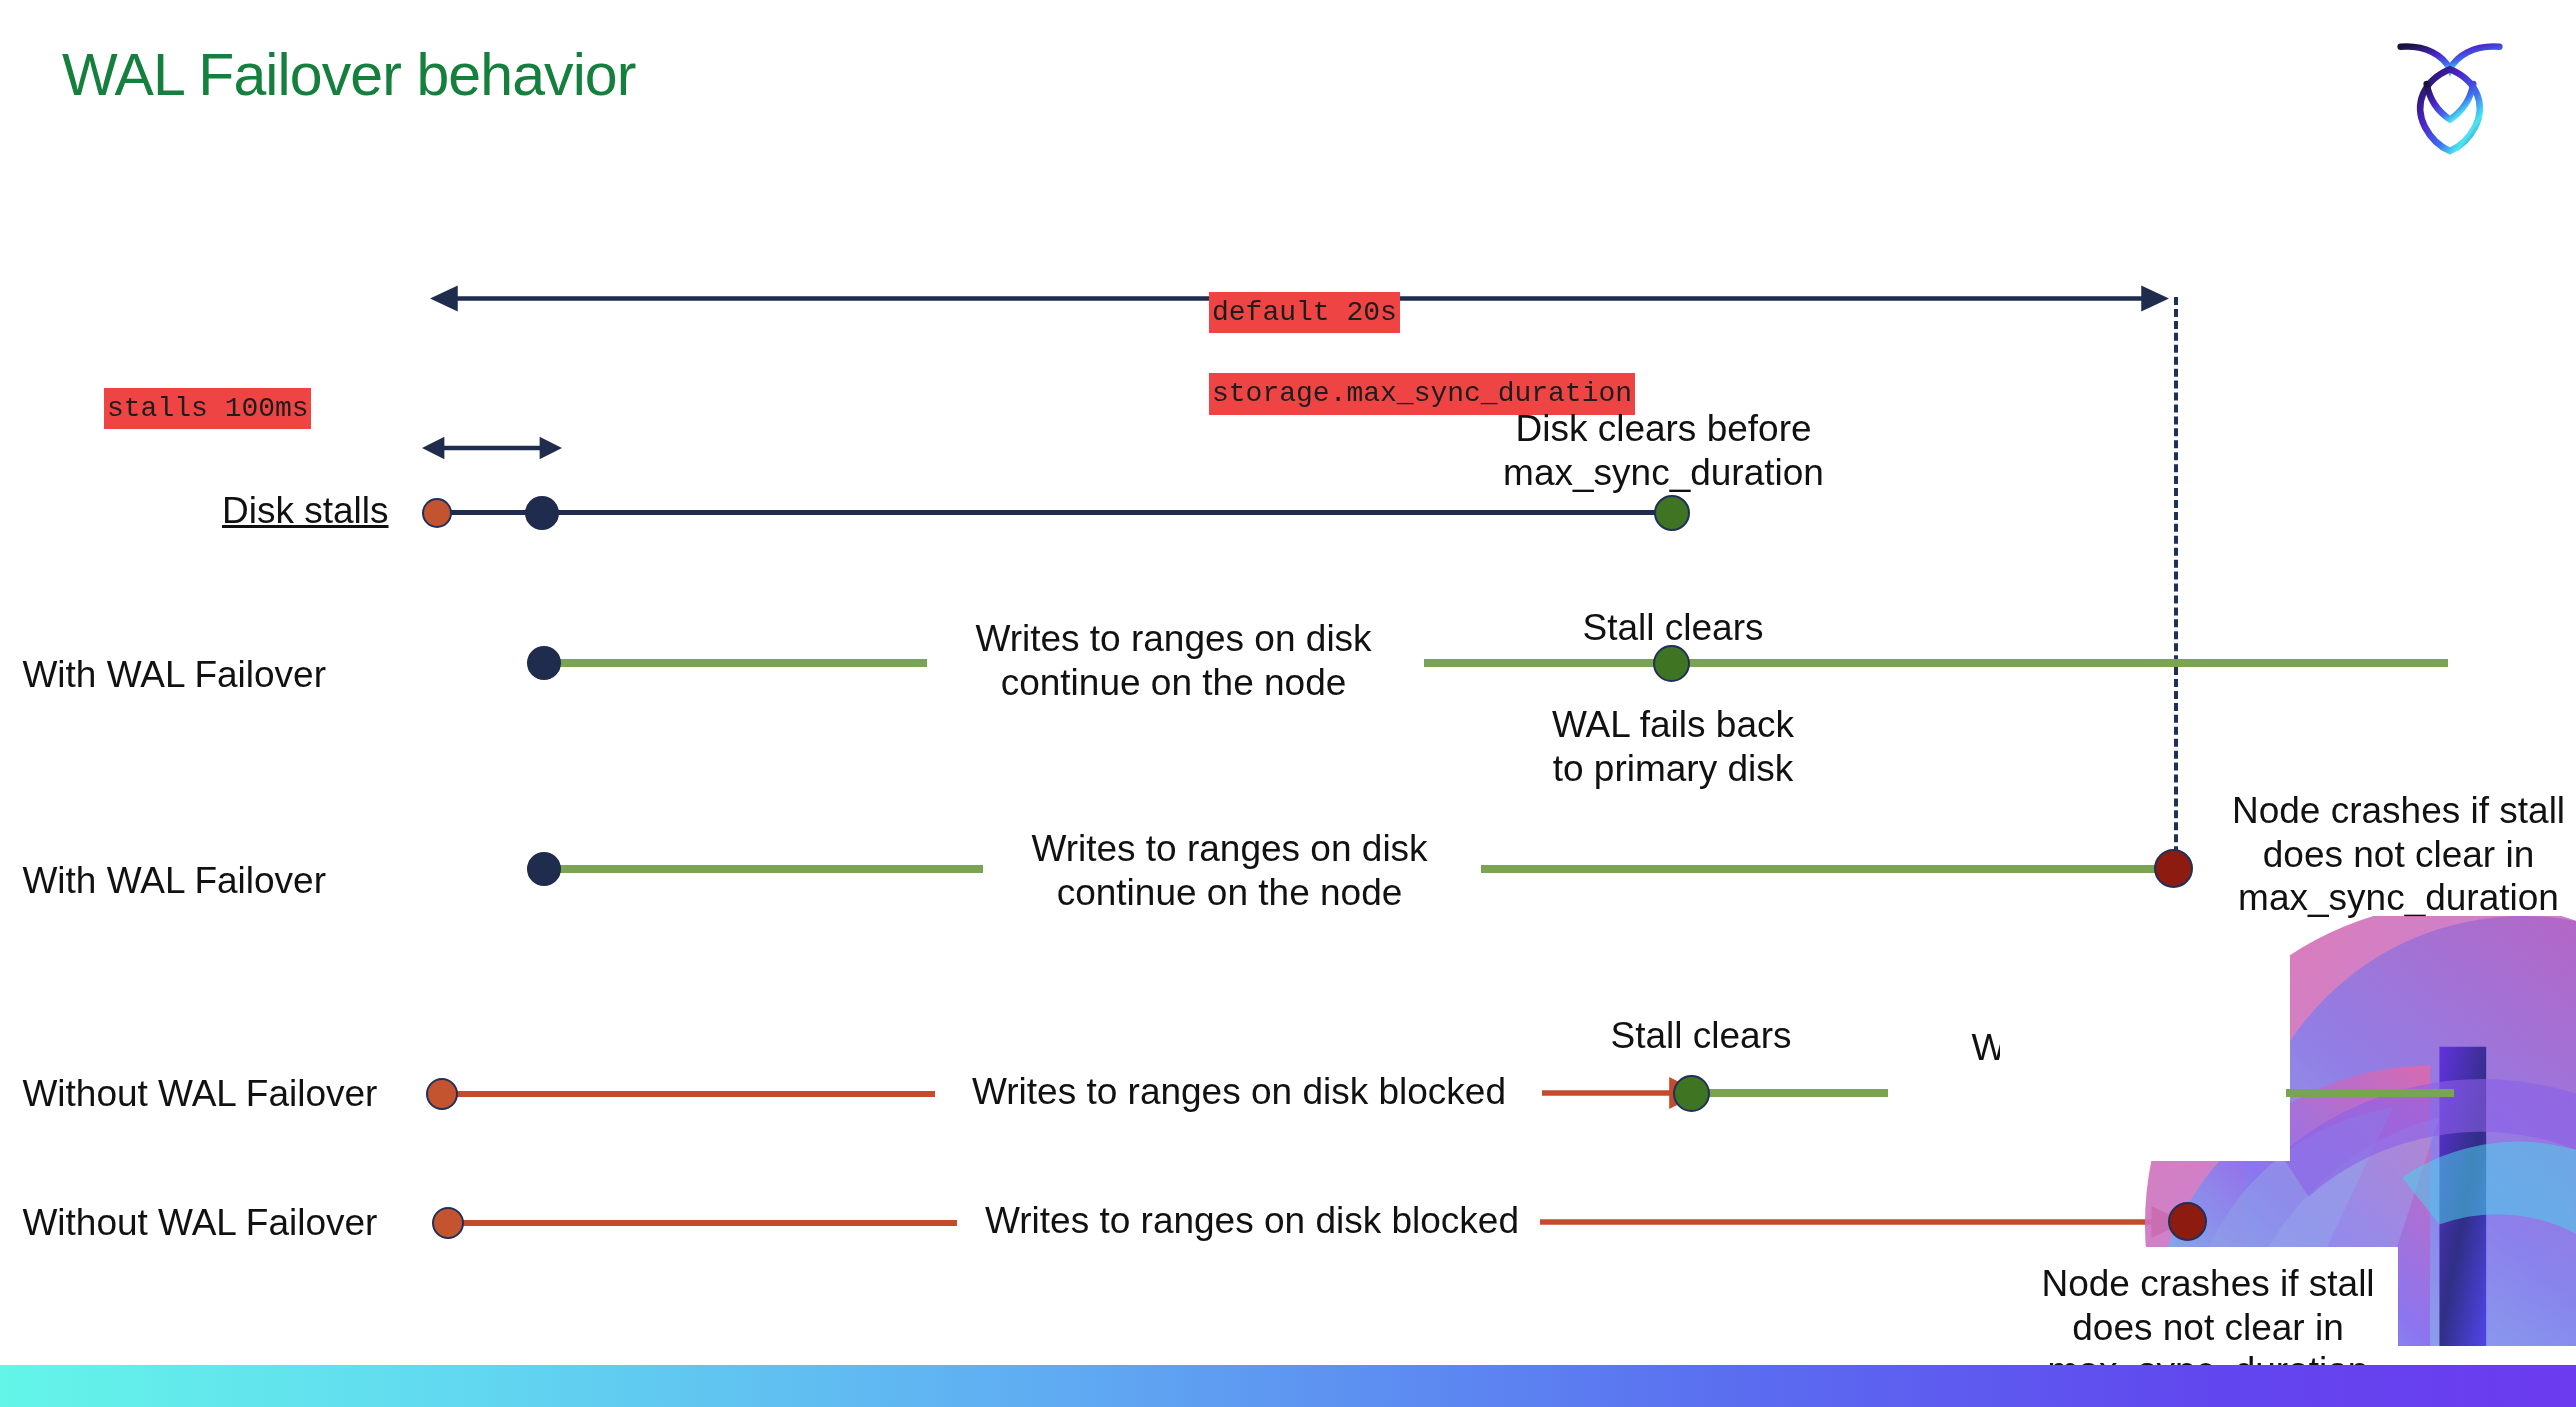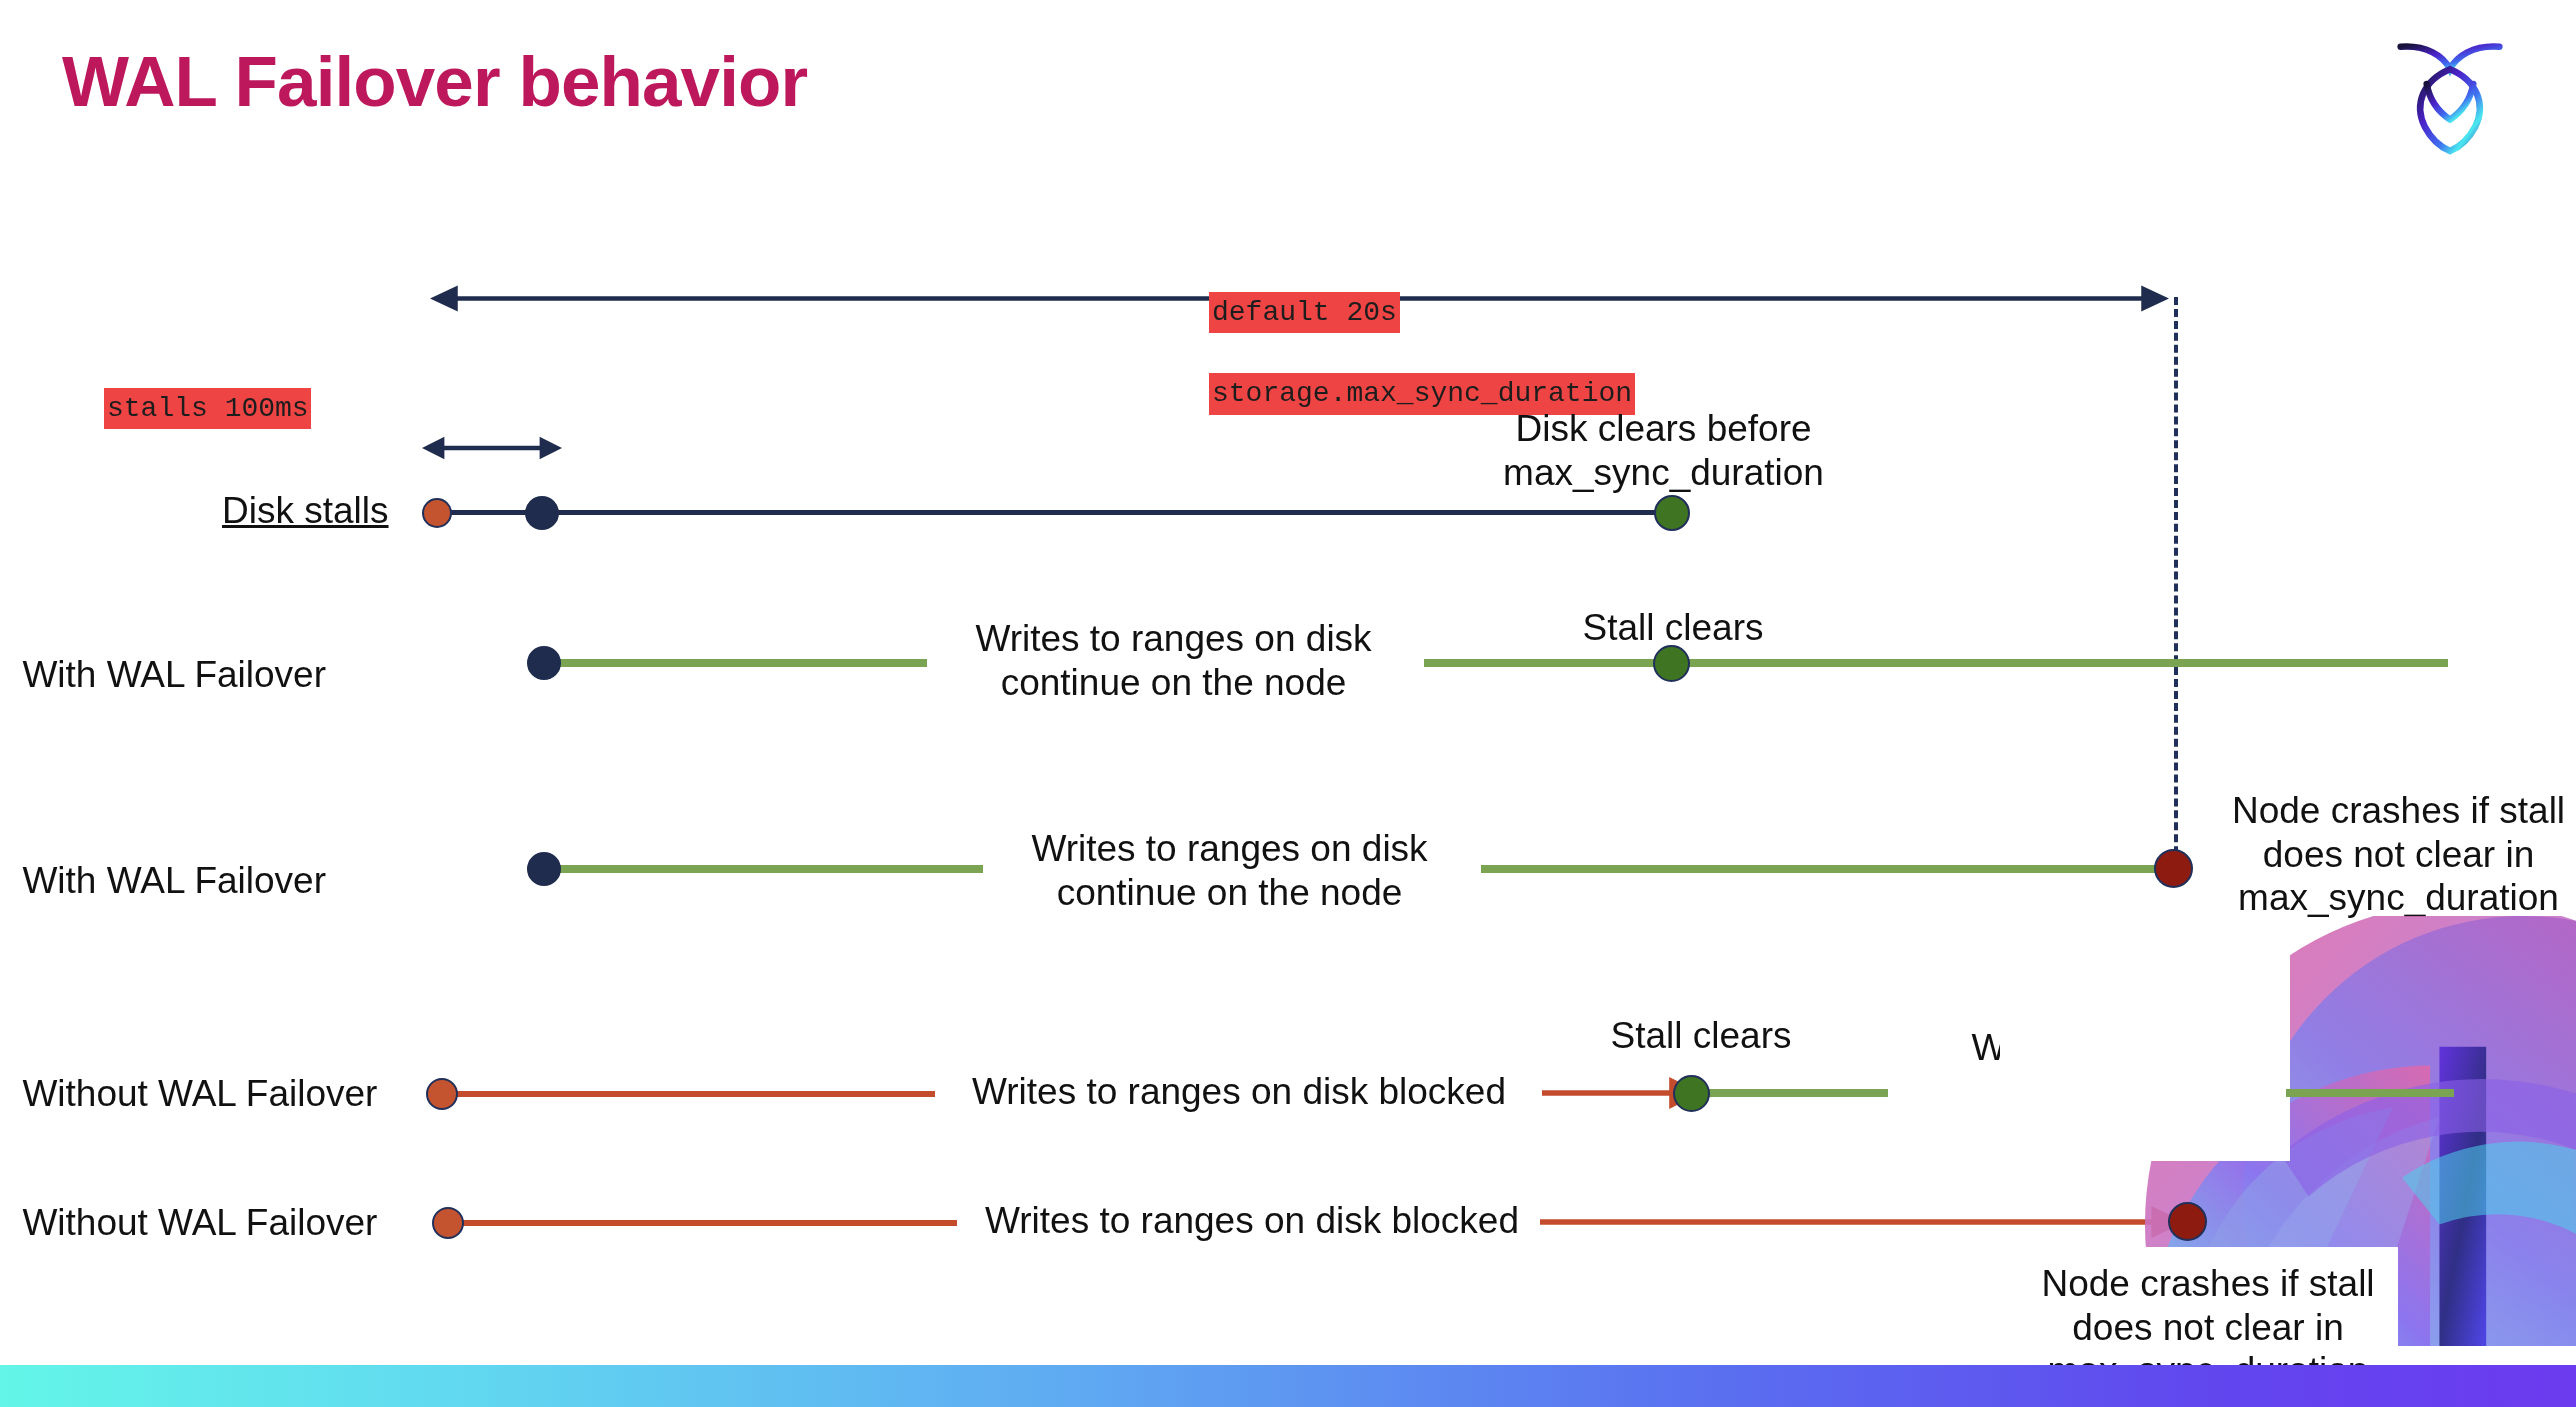--- a/index.html
+++ b/index.html
@@ -2,22 +2,22 @@
 <html style="font-size:15px"><head>
 <meta charset="utf-8">
 <style>
   html,body{margin:0;padding:0;background:#fff;}
   body{width:2576px;height:1408px;position:relative;overflow:hidden;
        font-family:"Liberation Sans",sans-serif;color:#111;}
 
   .slide{position:absolute;inset:0;background:#fff;overflow:hidden;}
 
   
-  .title{position:absolute;left:62px;top:45px;font-size:71px;font-weight:bold;
-         letter-spacing:-0.9px;line-height:1.05;white-space:nowrap;color:#be185d;}
+  .title{position:absolute;left:62px;top:45px;font-size:59px;font-weight:normal;
+         letter-spacing:-0.9px;line-height:1.05;white-space:nowrap;color:#15803d;}
 
   
   .logo{position:absolute;left:2382px;top:26px;width:136px;height:131px;}
 
   
   .deco{position:absolute;left:2000px;top:916px;width:576px;height:430px;overflow:hidden;pointer-events:none;}
   .deco svg{position:absolute;left:0;top:0;}
 
   
   .footbar{position:absolute;left:0;bottom:0;width:2576px;height:43px;
@@ -116,20 +116,22 @@
 
   <div class="hline green" style="left:542px;top:659px;width:385px;"></div>
   <div class="hline green" style="left:1424px;top:659px;width:1024px;"></div>
 
   <div class="dot navy" style="left:527px;top:646px;width:34px;height:34px;"></div>
   <div class="dot green" style="left:1653px;top:645px;width:37px;height:37px;"></div>
 
   <div class="lbl c" style="left:940px;top:617px;width:467px;">Writes to ranges on disk
 continue on the node</div>
   <div class="lbl c" style="left:1486px;top:606px;width:374px;">Stall clears</div>
+  <div class="lbl c" style="left:1484px;top:703px;width:378px;">WAL fails  back
+to primary disk</div>
 
   <div class="rowlabel" style="left:22.4px;top:860px;">With WAL Failover</div>
 
   <div class="hline green" style="left:542px;top:865px;width:441px;"></div>
   <div class="hline green" style="left:1481px;top:865px;width:694px;"></div>
 
   <div class="dot navy" style="left:527px;top:852px;width:34px;height:34px;"></div>
   <div class="dot darkred" style="left:2154px;top:849px;width:39px;height:39px;"></div>
 
   <div class="lbl c" style="left:996px;top:827px;width:467px;">Writes to ranges on disk

